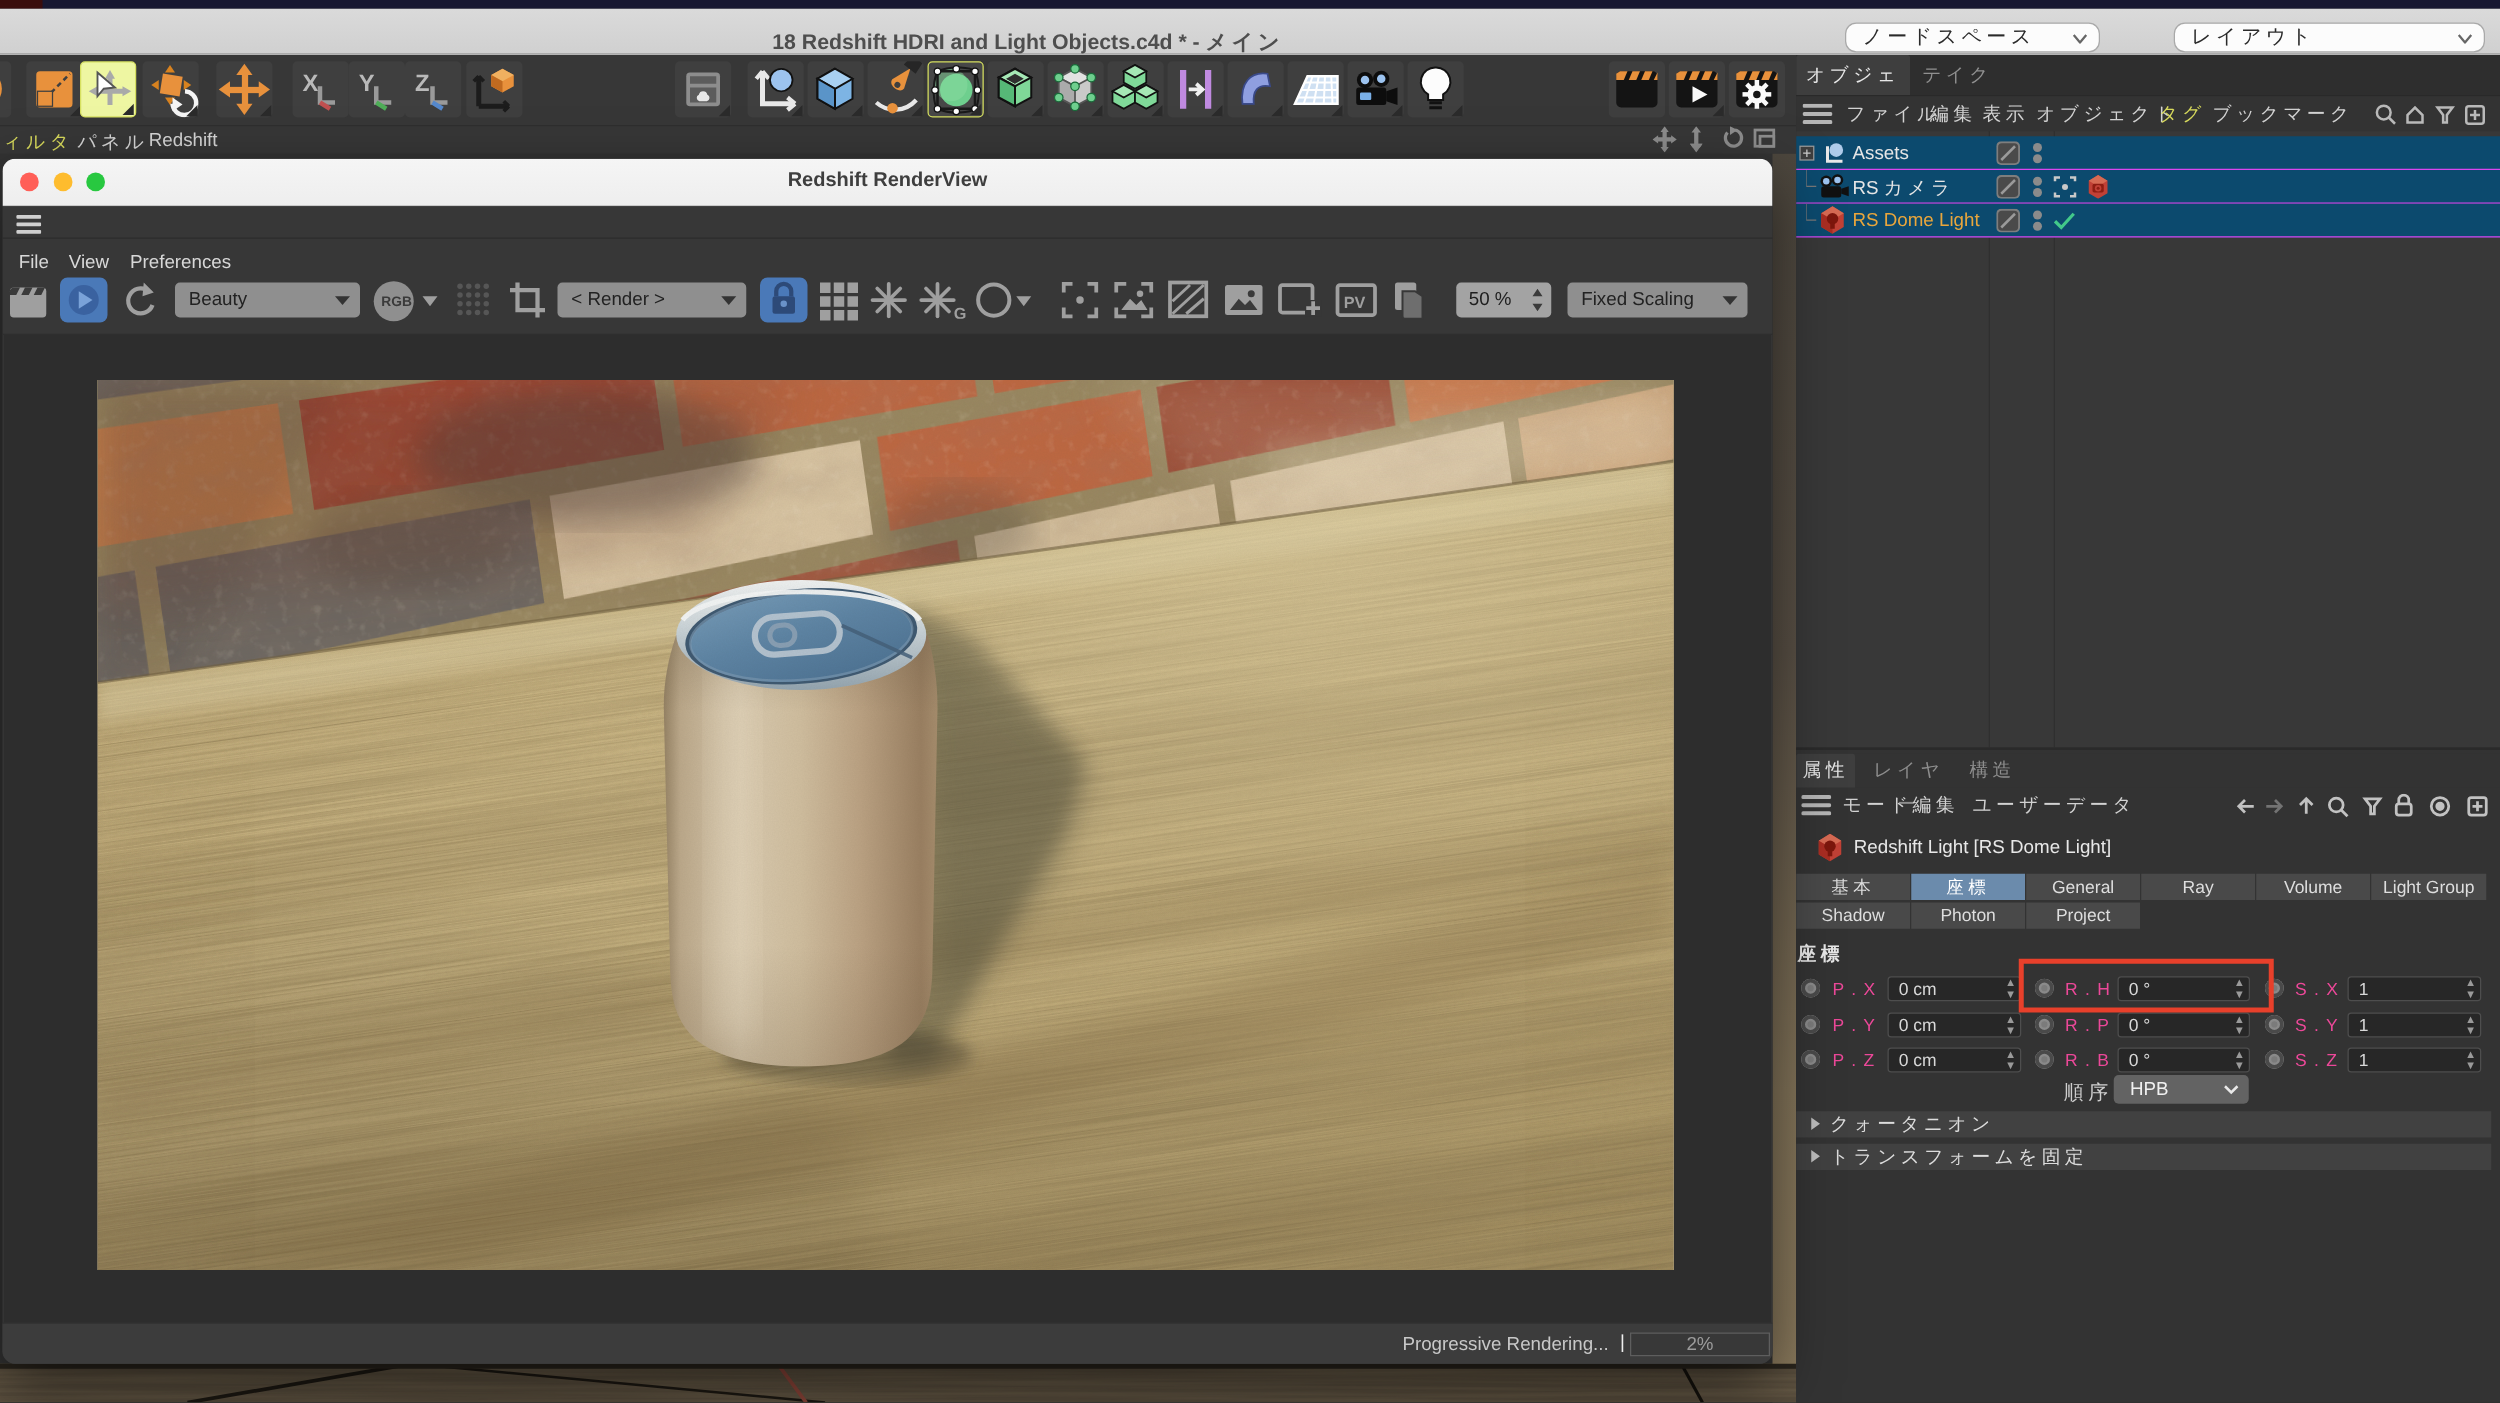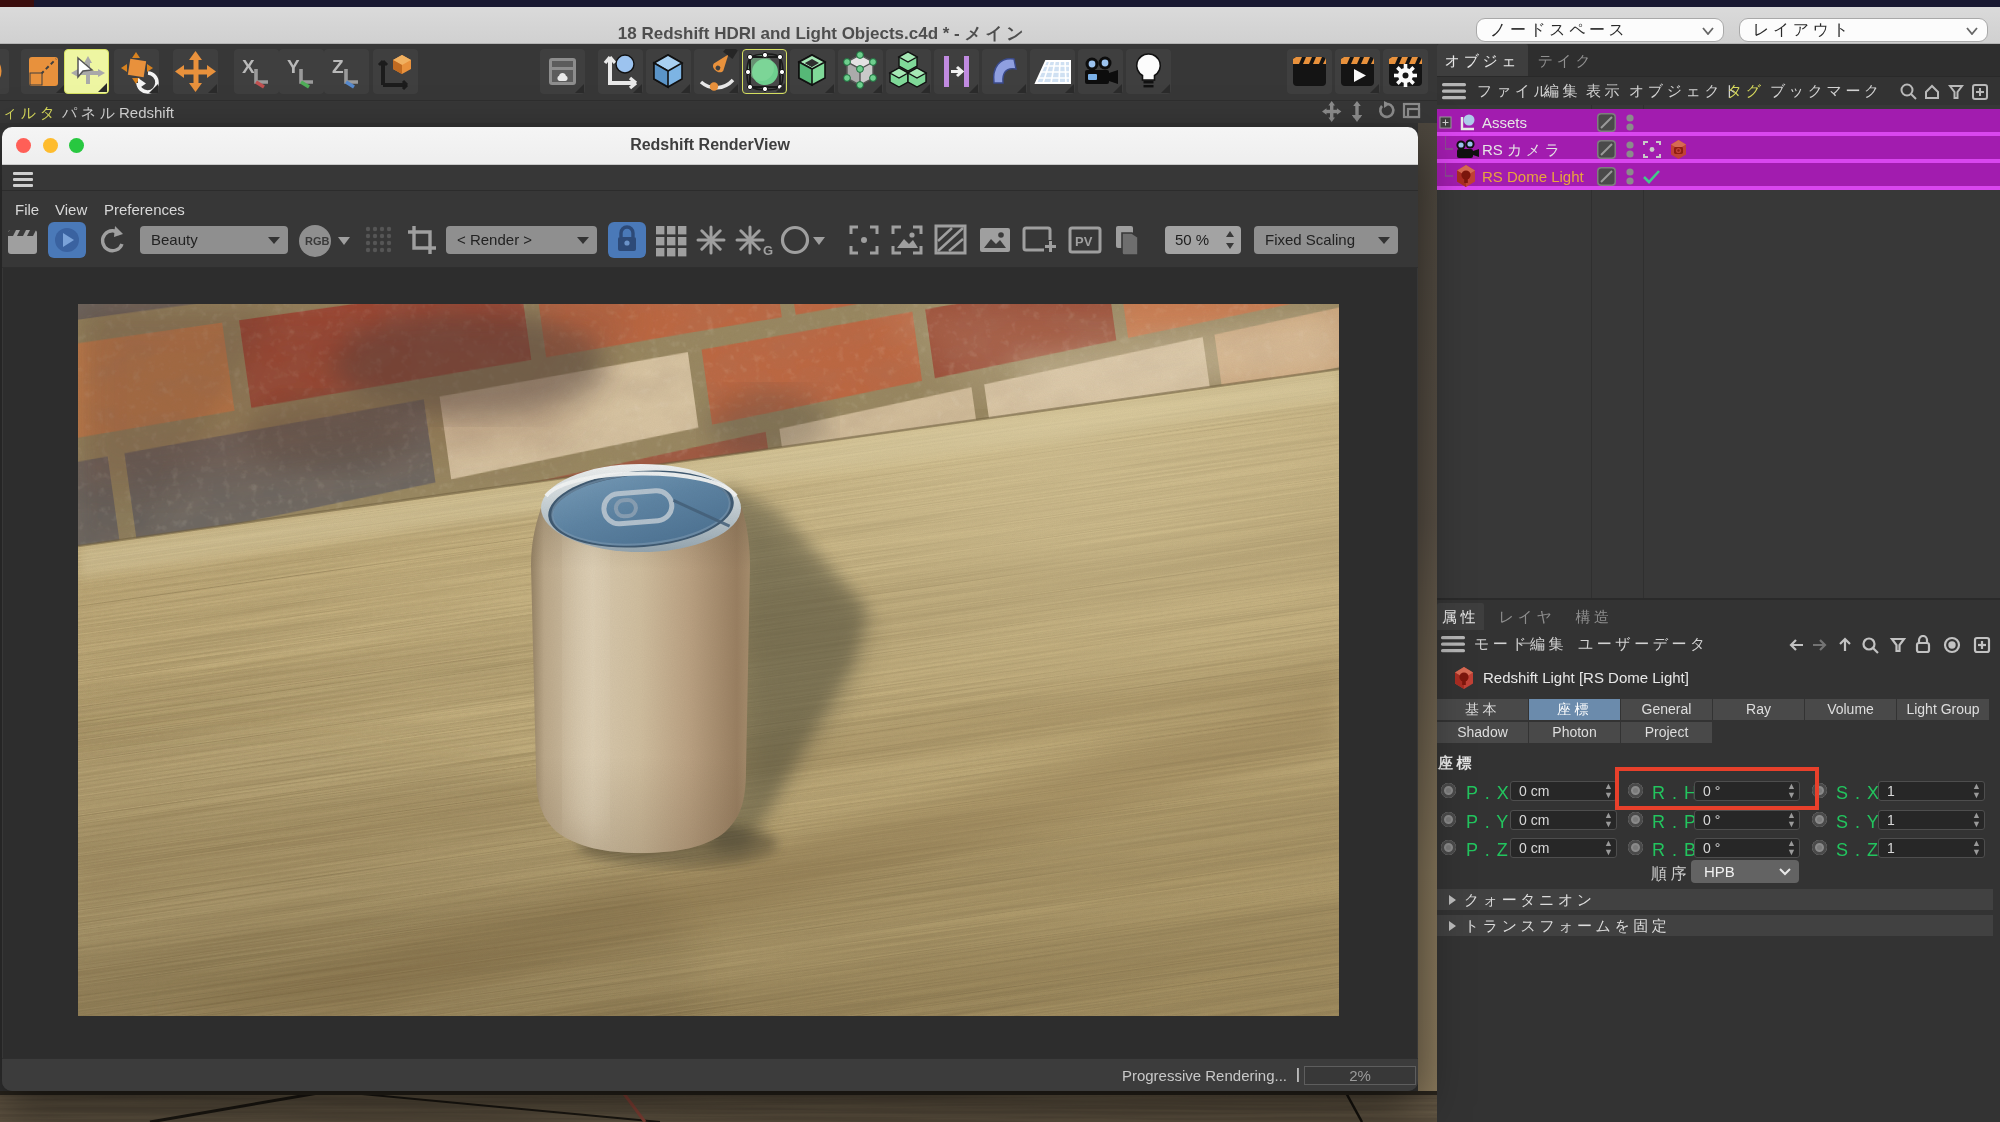--- a/index.html
+++ b/index.html
@@ -25,30 +25,30 @@
 #vpbottom{position:absolute;left:0;top:1091px;width:1437px;height:31px;background:linear-gradient(90deg,#4a4034,#554a3b 30%,#5d5142 55%,#4e4334);}
 
 #rpanel{position:absolute;left:1437px;top:44px;width:563px;height:1078px;background:#333;}
 .ptabrow{position:absolute;left:0;width:563px;background:#2e2e2e;border-bottom:1px solid #292929;}
 .ptab{position:absolute;top:0;height:100%;font-size:15px;color:#c9c9c9;text-align:center;}
 .ptab.on{background:#3e3e3e;color:#e8e8e8;border-radius:2px 2px 0 0;}
 .pmenu{position:absolute;font-size:15px;color:#d2d2d2;}
 .pmenu span{position:absolute;top:0;white-space:nowrap;}
 
 #otree{position:absolute;left:0;top:61px;width:563px;height:493px;background:#383838;}
-.orow{position:absolute;left:0;width:563px;height:27px;background:#a21caf;border-bottom:4px solid #d946ef;}
+.orow{position:absolute;left:0;width:563px;height:27px;background:#0c4a6e;border-bottom:1px solid #d946ef;}
 .orow .nm{position:absolute;left:45px;top:5px;font-size:15px;color:#e6e6e6;white-space:nowrap;}
 
 #amgr{position:absolute;left:0;top:554px;width:563px;height:524px;background:#333;border-top:2px solid #2a2a2a;}
 .abtn{position:absolute;height:21px;background:#494949;color:#dedede;font-size:14px;text-align:center;line-height:21px;}
 .abtn.sel{background:#6b8bac;color:#fff;}
 .field{position:absolute;height:20px;background:#272727;border:1px solid #4e4e4e;border-radius:3px;color:#d8d8d8;font-size:14px;line-height:18px;padding-left:8px;}
 .field .st{position:absolute;right:3px;top:0;height:18px;font-size:9px;color:#9a9a9a;line-height:9px;text-align:center;}
 .radio{position:absolute;width:15px;height:15px;border-radius:50%;background:#7b7b7b;box-shadow:inset 0 0 0 3px #4a4a4a, inset 0 0 0 5px #8a8a8a;}
-.clab{position:absolute;font-size:18px;color:#22c55e;letter-spacing:1px;}
+.clab{position:absolute;font-size:14px;color:#ec4899;letter-spacing:1px;}
 .foldbar{position:absolute;left:0;width:556px;height:21px;background:#414141;color:#dcdcdc;font-size:15px;line-height:21px;}
 .foldbar i{display:inline-block;width:0;height:0;border-left:7px solid #bdbdbd;border-top:5px solid transparent;border-bottom:5px solid transparent;margin:0 8px 0 12px;}
 
 #rsw{position:absolute;left:2px;top:127px;width:1416px;height:964px;background:#373737;border-radius:10px;box-shadow:0 18px 50px rgba(0,0,0,.55);}
 #rswtitle{position:absolute;left:0;top:0;width:100%;height:38px;background:linear-gradient(#f5f5f5,#eee);border-radius:10px 10px 0 0;border-bottom:1px solid #c9c9c9;}
 #rswtitle .tl{position:absolute;top:11px;width:15px;height:15px;border-radius:50%;}
 #rswtitle .t{position:absolute;left:0;top:9px;width:100%;text-align:center;font-size:16px;font-weight:bold;color:#3e3e3e;}
 #rswmenu{position:absolute;left:0;top:69px;width:100%;height:27px;font-size:15px;color:#d8d8d8;}
 #rswmenu span{position:absolute;top:5px;}
 #rswtb{position:absolute;left:0;top:92px;width:100%;height:49px;border-bottom:1px solid #2e2e2e;}
@@ -62,21 +62,21 @@
 </style>
 </head>
 <body>
 <div id="screen">
   <div id="navy">
       <div class="blob"></div>
     </div>
   <div id="macbar">
       <div id="mactitle">18 Redshift HDRI and Light Objects.c4d * - <span class="jp">メイン</span></div>
     </div>
-  <div class="macdrop" style="left:1476px;width:248px;"><span class="jp">ノードスペース</span><svg class="abs" style="right:9px;top:8px;" width="12" height="8">
+  <div class="macdrop" style="left:1476px;width:204px;"><span class="jp">ノードスペース</span><svg class="abs" style="right:9px;top:8px;" width="12" height="8">
         <path d="M1,1 L6,7 L11,1" stroke="#666" stroke-width="1.8" fill="none"></path>
       </svg></div>
   <div class="macdrop" style="left:1739px;width:249px;"><span class="jp">レイアウト</span><svg class="abs" style="right:9px;top:8px;" width="12" height="8">
         <path d="M1,1 L6,7 L11,1" stroke="#666" stroke-width="1.8" fill="none"></path>
       </svg></div>
   <div id="maintb">
       <div class="cell" style="left:-36px;">
         <svg width="45" height="45">
           <circle cx="22" cy="22" r="13" fill="none" stroke="#e8913c" stroke-width="5"></circle>
         </svg>

